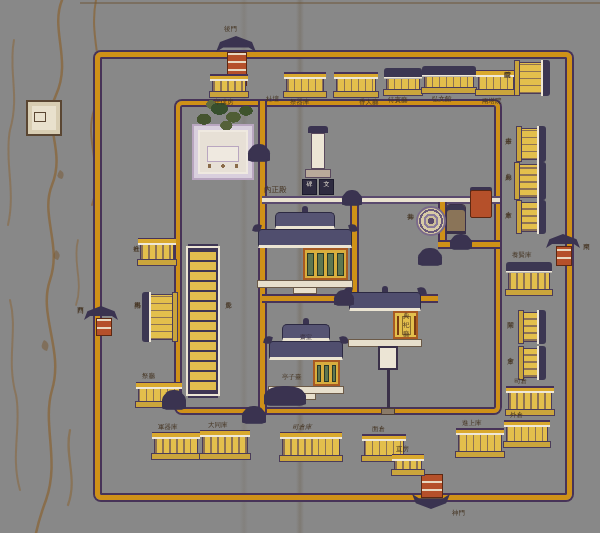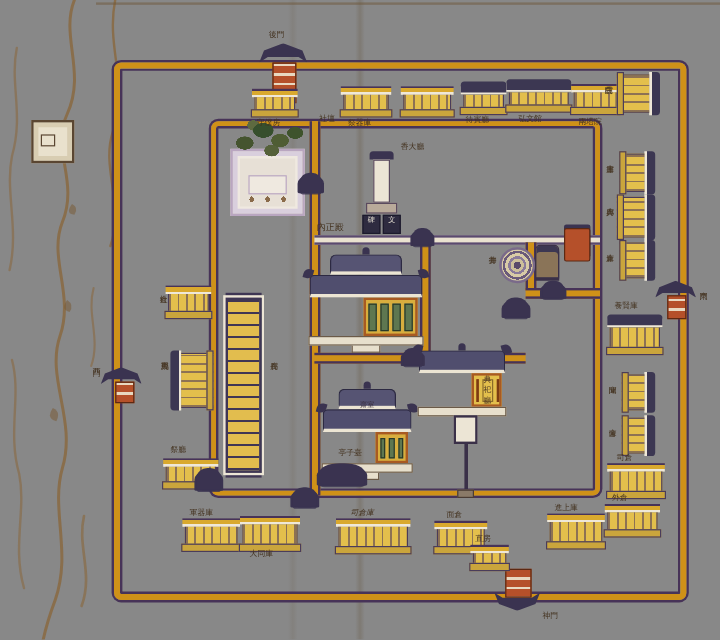--- a/index.html
+++ b/index.html
@@ -279,21 +279,21 @@
       <i class="rf"></i>
       <i class="bd"></i>
       <i class="bs"></i>
     </div>
     <span class="lbl" style="left: 290px; top: 99px;">祭器庫</span>
     <div class="sh" style="left: 336px; top: 72px; width: 40px; height: 26px;">
       <i class="rf"></i>
       <i class="bd"></i>
       <i class="bs"></i>
     </div>
-    <span class="lbl" style="left: 334px; top: 99px; margin-top: 20px;">香大廳</span>
+    <span class="lbl" style="left: 359px; top: 99px;">香大廳</span>
     <div class="sh dark" style="left: 386px; top: 68px; width: 34px; height: 28px;">
       <i class="rf"></i>
       <i class="bd"></i>
       <i class="bs"></i>
     </div>
     <span class="lbl" style="left: 388px; top: 97px;">待賓廳</span>
     <div class="sh dark" style="left: 424px; top: 66px; width: 50px; height: 28px;">
       <i class="rf"></i>
       <i class="bd"></i>
       <i class="bs"></i>
@@ -357,21 +357,21 @@
       <i class="rf"></i>
       <i class="bd"></i>
       <i class="bs"></i>
     </div>
     <span class="lbl" style="left: 158px; top: 424px;">軍器庫</span>
     <div class="sh" style="left: 202px; top: 430px; width: 46px; height: 30px;">
       <i class="rf"></i>
       <i class="bd"></i>
       <i class="bs"></i>
     </div>
-    <span class="lbl" style="left: 208px; top: 422px; margin-top: 36px;">大同庫</span>
+    <span class="lbl" style="left: 208px; top: 422px;">大同庫</span>
     <div class="sh" style="left: 282px; top: 432px; width: 58px; height: 30px;">
       <i class="rf"></i>
       <i class="bd"></i>
       <i class="bs"></i>
     </div>
     <span class="lbl" style="left: 292px; top: 424px; font-style: italic;">司倉庫</span>
     <div class="sh" style="left: 364px; top: 434px; width: 40px; height: 28px;">
       <i class="rf"></i>
       <i class="bd"></i>
       <i class="bs"></i>

